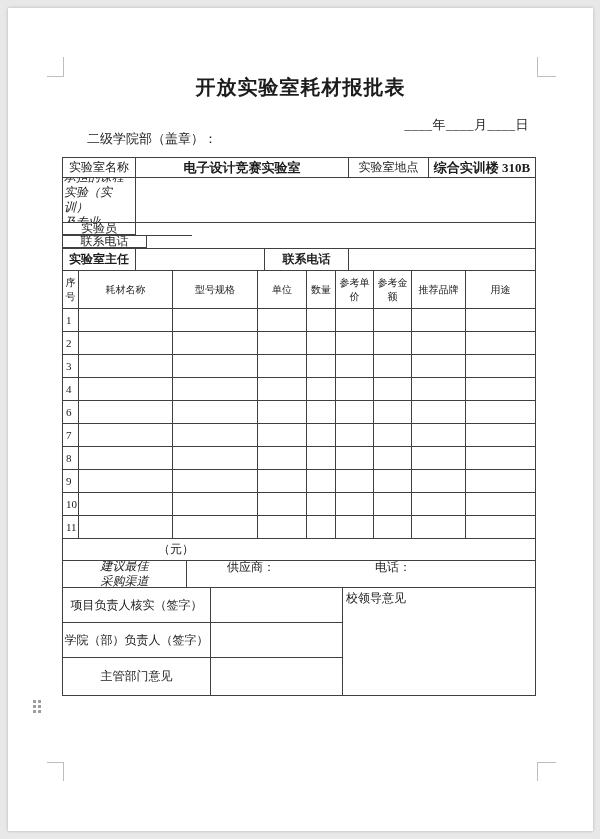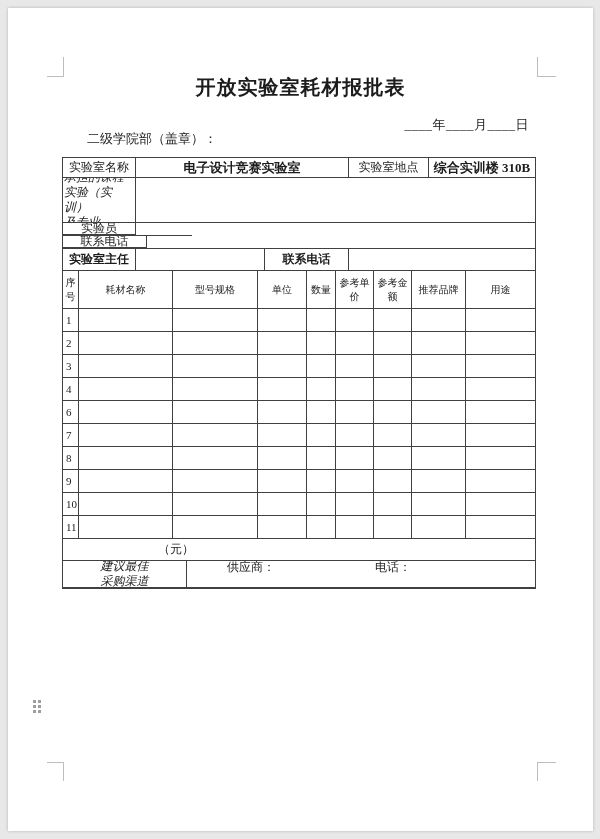--- a/index.html
+++ b/index.html
@@ -254,15 +254,34 @@
       <div class="cell w124 pre">建议最佳
 采购渠道</div>
       <div class="cell wlast nr chancell">
         <span class="chanline">
           <span>供应商：</span><span class="phone-off">电话：</span>
         </span>
         <span class="chanline">网  站：</span>
       </div>
     </div>
 
+    <div class="sigwrap">
+      <div class="sigleft">
+        <div class="sigrow h35">
+          <div class="cell w148 nowrap">项目负责人核实（签字）</div>
+          <div class="cell wlast"></div>
+        </div>
+        <div class="sigrow h35">
+          <div class="cell w148 nowrap">学院（部）负责人（签字）</div>
+          <div class="cell wlast"></div>
+        </div>
+        <div class="sigrow h37">
+          <div class="cell w148 nb">主管部门意见</div>
+          <div class="cell wlast nb"></div>
+        </div>
+      </div>
+      <div class="cell wlast nr nb sigright">
+        <span>校领导意见</span>
+      </div>
+    </div>
 
   </div>
 </div>
 
 </body></html>

